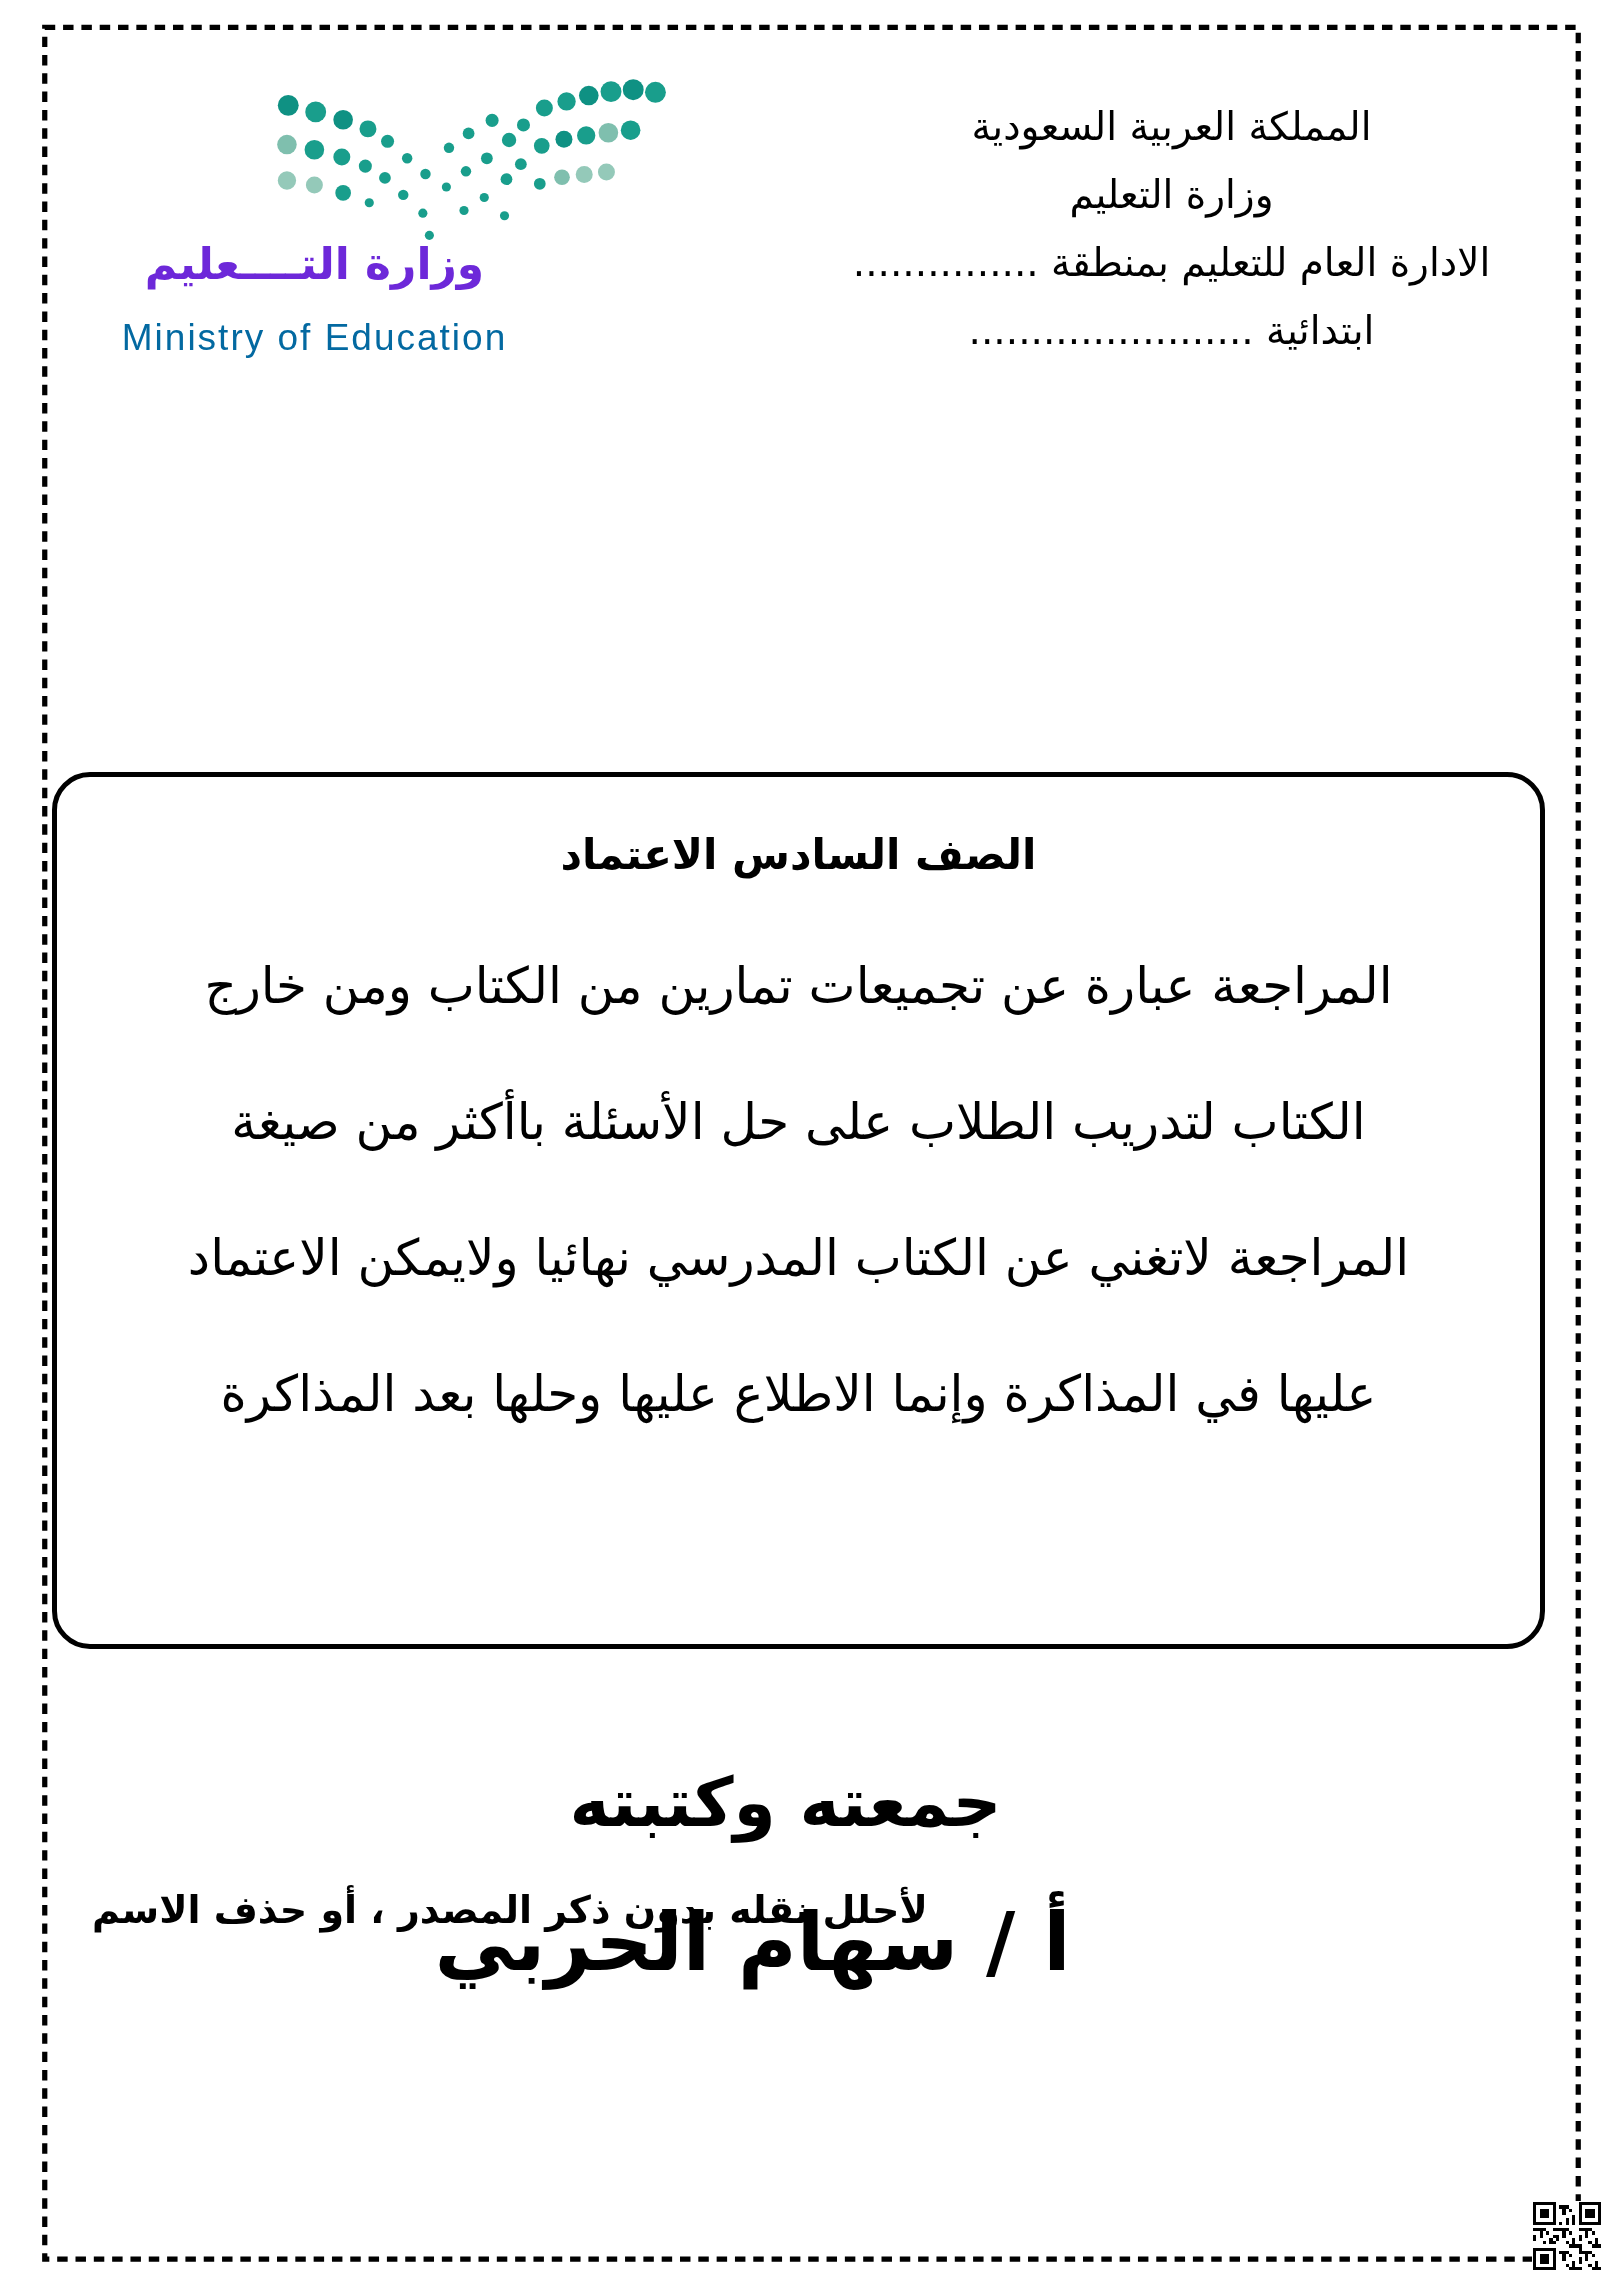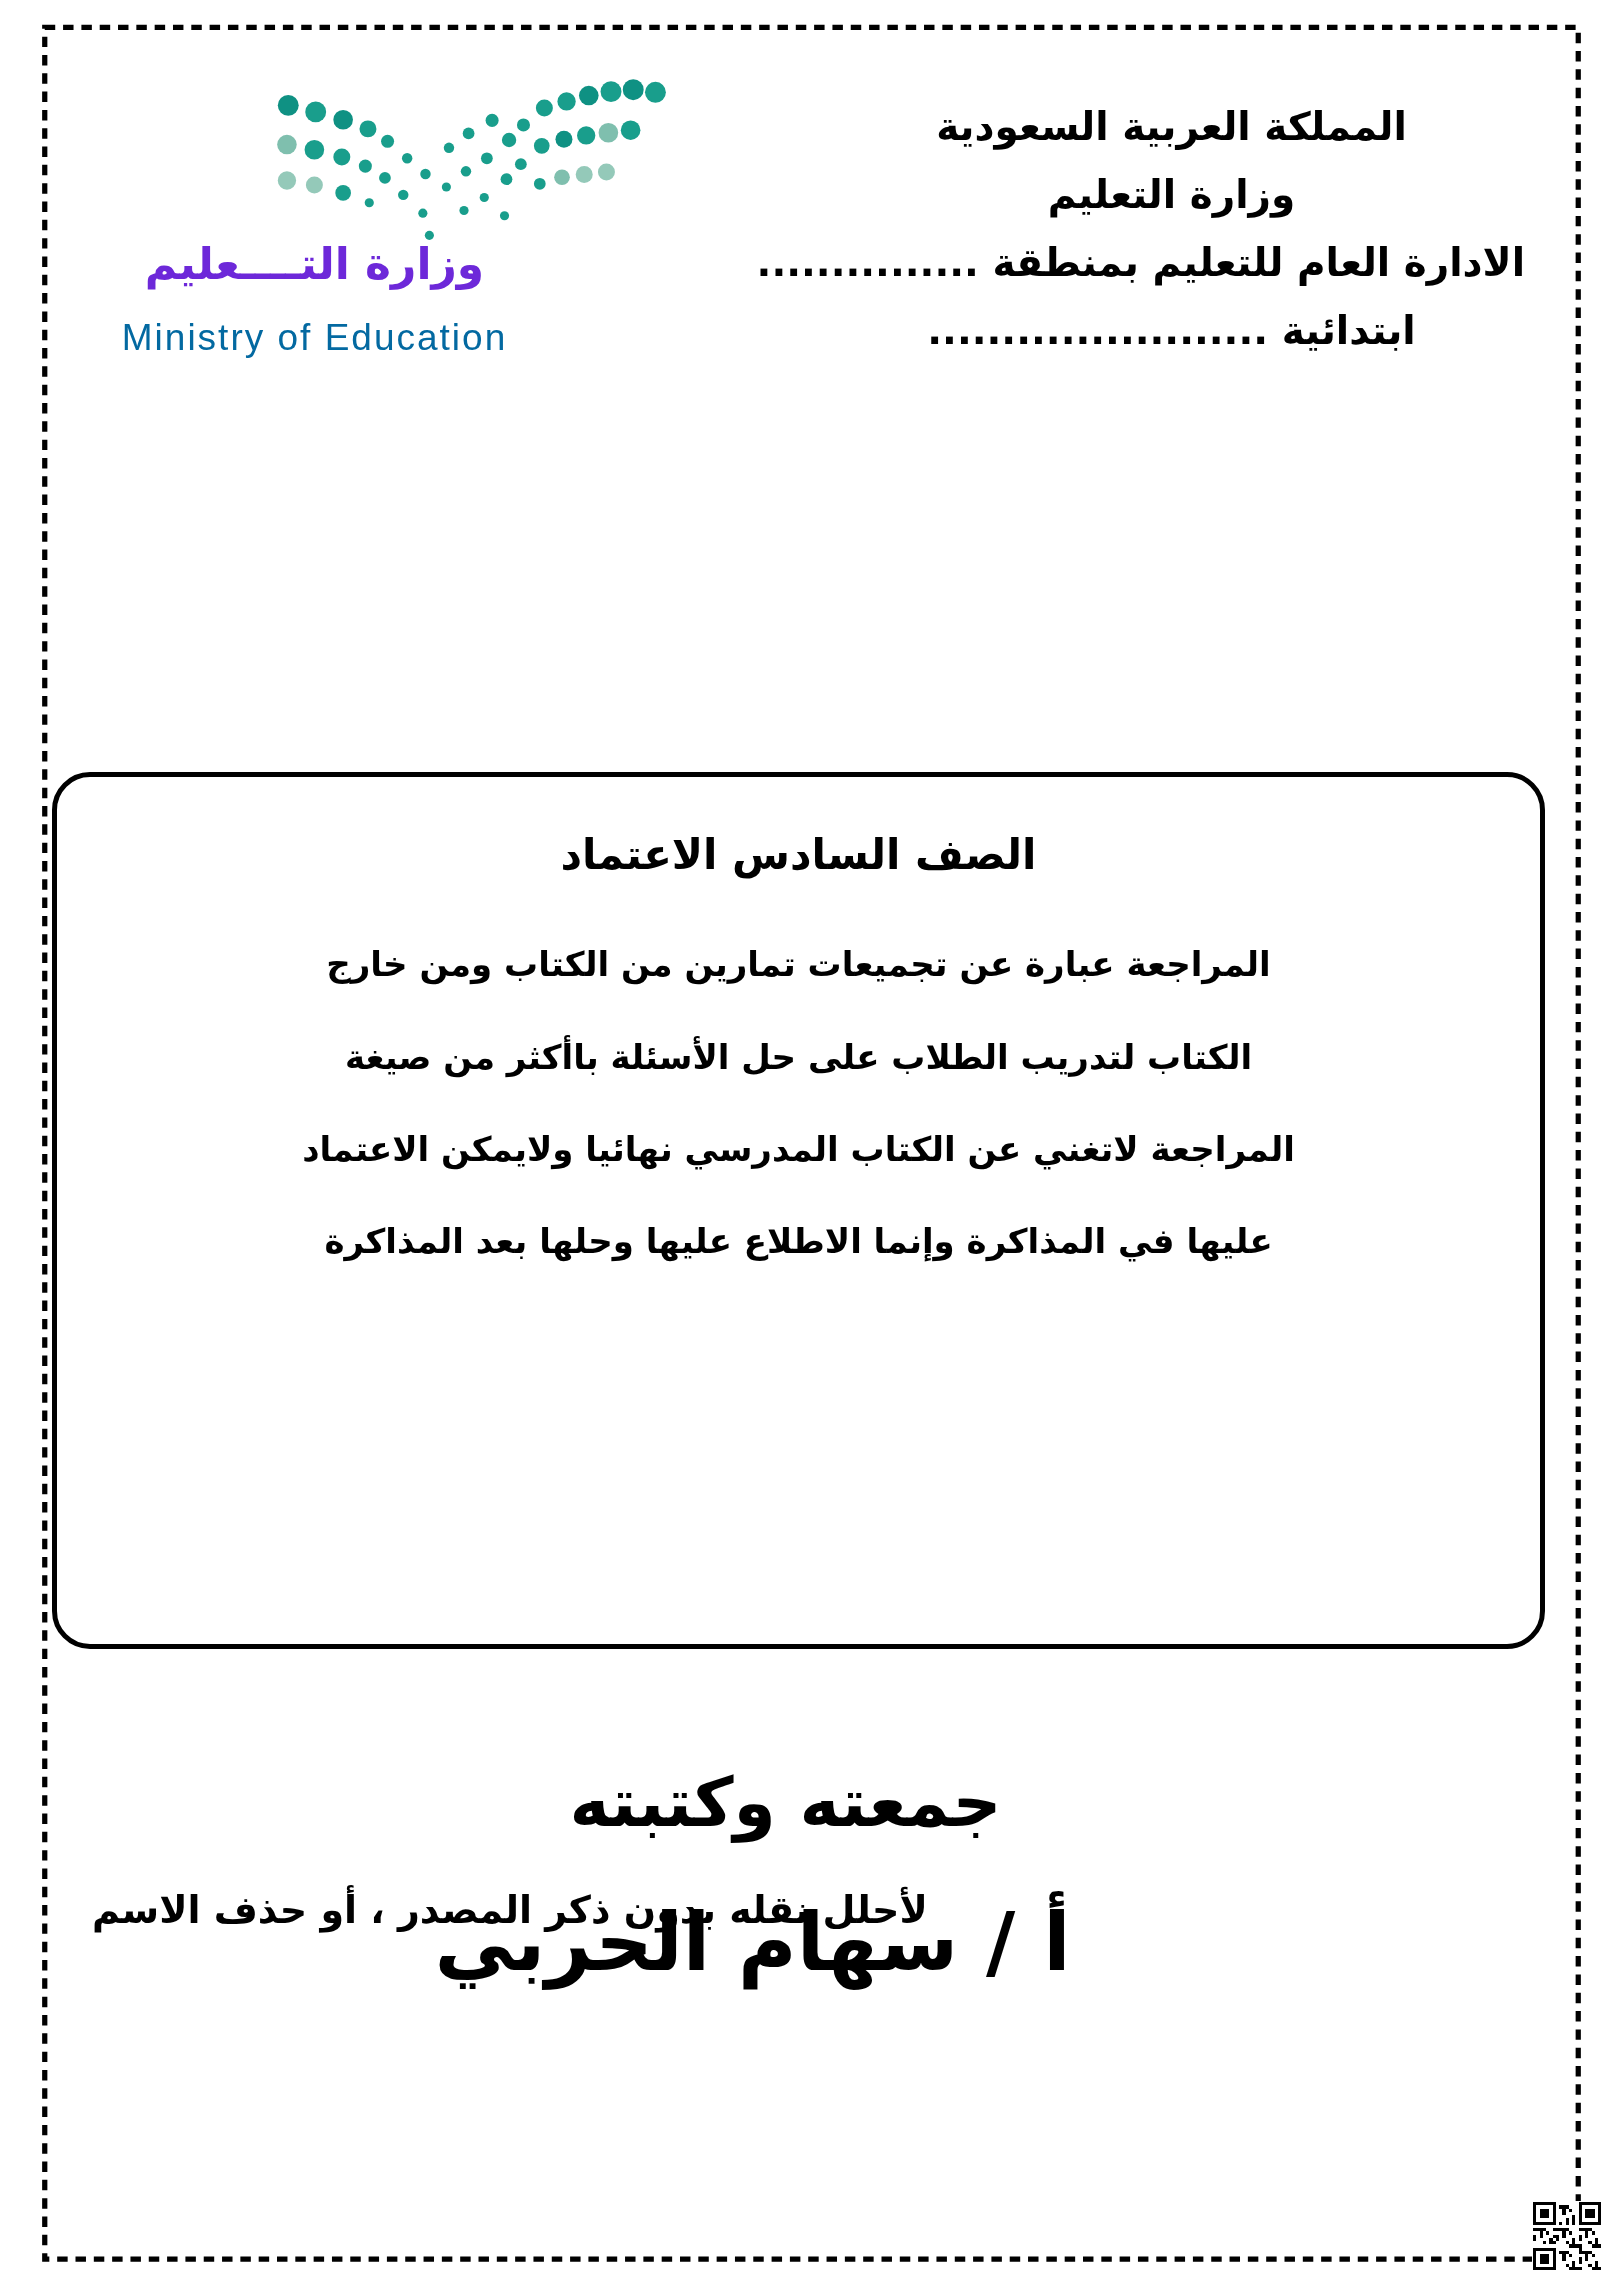--- a/index.html
+++ b/index.html
@@ -18,21 +18,21 @@
   .border-svg{position:absolute;left:0;top:0;pointer-events:none;}
 
   
   .gov-header{
     position:absolute;
     top:93px;
     right:98px;
     width:707px;
     direction:rtl;
     text-align:center;
-    font-weight:bold;
+    font-weight:normal;
     font-size:39px;
     line-height:1.74;
     white-space:nowrap;
   }
 
   
   .logo{position:absolute;left:92px;top:63px;width:615px;height:308px;}
   .logo-dots{position:absolute;left:171px;top:10.5px;}
   .logo-dots circle{fill:#199e8c;}
   .logo-dots .dk{fill:#0f9183;}
@@ -66,22 +66,22 @@
   }
   .box-title{
     margin-top:44px;
     font-size:42px;
     font-weight:bold;
     line-height:1.62;
     white-space:nowrap;
   }
   .box-body{
     margin-top:29px;
-    font-size:34px;
-    font-weight:bold;
+    font-size:50px;
+    font-weight:normal;
     line-height:2.72;
     white-space:nowrap;
   }
 
   
   .sig-line1{
     position:absolute;top:1763px;left:0;width:1623px;
     direction:rtl;text-align:center;
     transform:translateX(-26px);
     font-size:68px;font-weight:bold;

